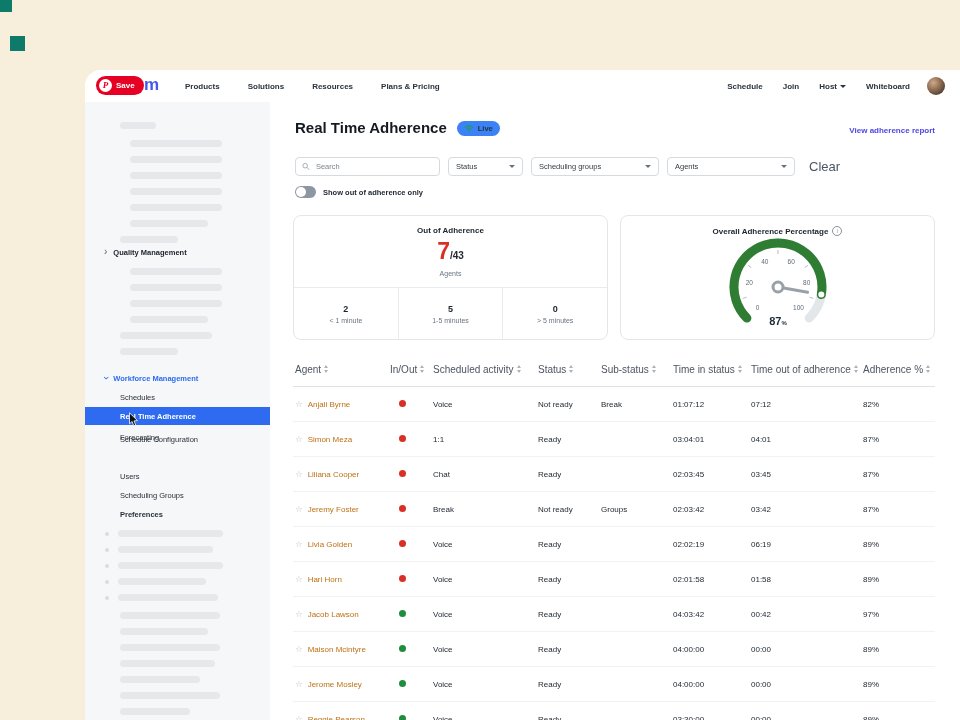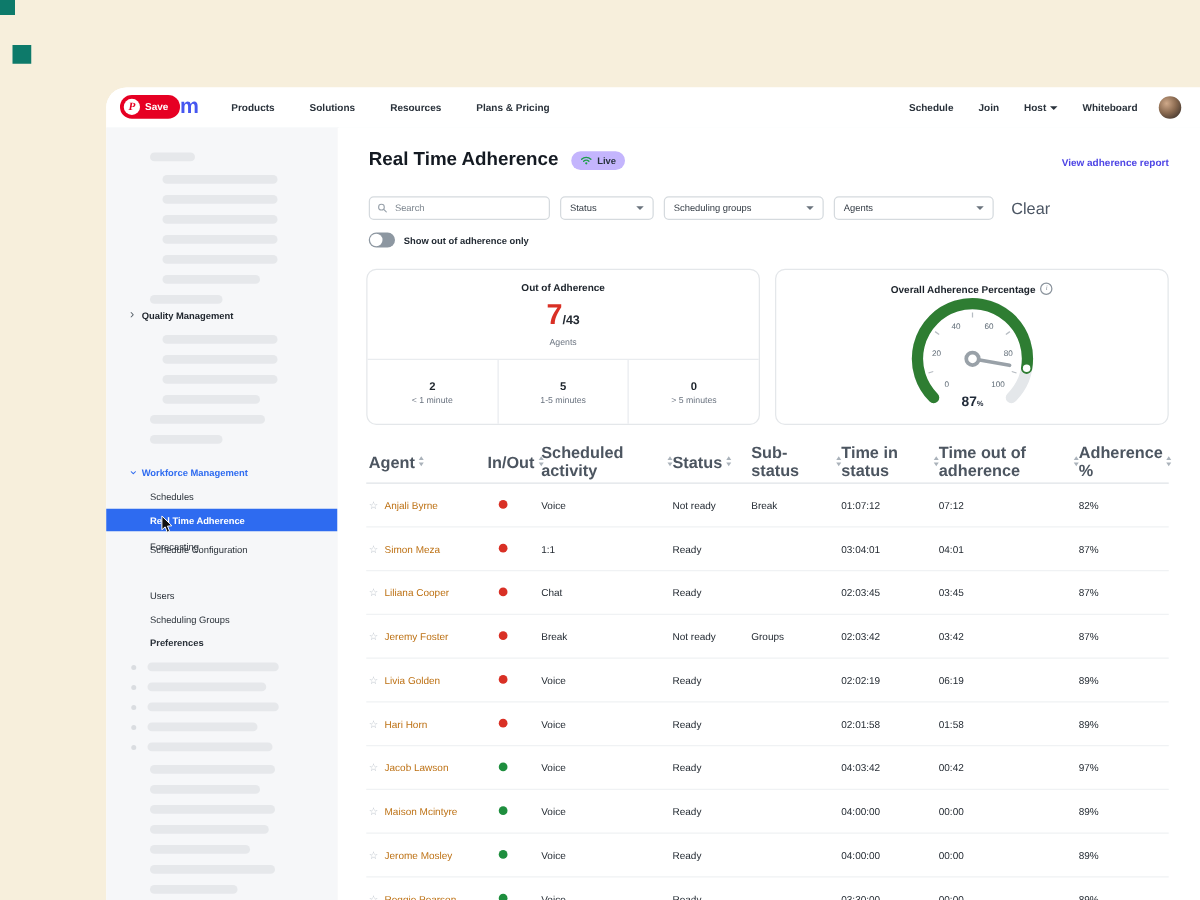--- a/index.html
+++ b/index.html
@@ -29,21 +29,21 @@
   .side-section{position:absolute;left:19px;display:flex;align-items:center;gap:6px;font-size:7.5px;font-weight:700;color:#20262e;height:14px;}
   .side-section .chev{color:#59626b;font-size:10px;line-height:1;font-weight:400;}
   .side-section.blue{color:#2e6bf0;}
   .side-section.blue .chev{color:#2e6bf0;display:inline-block;transform:rotate(90deg);}
   .side-item{position:absolute;left:0;width:185px;height:19px;display:flex;align-items:center;padding-left:35px;box-sizing:border-box;font-size:7.5px;font-weight:500;color:#2a3139;cursor:pointer;}
   .side-item.selected{background:#2e6bf0;color:#fff;height:18px;font-weight:600;}
   
   .main{position:absolute;left:185px;top:32px;width:690px;height:618px;overflow:hidden;background:#fff;}
   .title-row{position:absolute;left:25px;top:17px;display:flex;align-items:center;gap:10px;}
   .title-row h1{margin:0;font-size:15px;font-weight:700;color:#141a22;line-height:18px;}
-  .live-badge{background:#c4b5fd;border-radius:8px;height:15px;padding:0 7px;display:flex;gap:4px;align-items:center;font-size:7.5px;font-weight:700;color:#26313c;}
+  .live-badge{background:#3b82f6;border-radius:8px;height:15px;padding:0 7px;display:flex;gap:4px;align-items:center;font-size:7.5px;font-weight:700;color:#26313c;}
   .report-link{position:absolute;right:25px;top:24px;font-size:8px;font-weight:600;color:#4f46e5;text-decoration:none;cursor:pointer;}
   .filters{position:absolute;left:25px;top:55px;display:flex;gap:8px;align-items:center;}
   .search-box{width:145px;height:19px;border:1px solid #d5dade;border-radius:4px;display:flex;align-items:center;gap:4px;padding:0 6px;background:#fff;box-sizing:border-box;}
   .search-box input{border:none;outline:none;font-size:7.5px;width:100%;font-family:"Liberation Sans",sans-serif;color:#2a3139;background:transparent;}
   .search-box input::placeholder{color:#7b848d;}
   .select{height:19px;border:1px solid #d5dade;border-radius:4px;display:flex;align-items:center;justify-content:space-between;padding:0 7px;font-size:7.5px;color:#333b44;background:#fff;box-sizing:border-box;cursor:pointer;}
   .sel-status{width:75px;} .sel-wide{width:128px;}
   .clear{font-size:13px;color:#4b5563;margin-left:6px;cursor:pointer;}
   .toggle-row{position:absolute;left:25px;top:84px;display:flex;gap:7px;align-items:center;font-size:7.5px;font-weight:600;color:#222a33;}
   .toggle{position:relative;width:21px;height:12px;border-radius:6px;background:#8d97a1;display:inline-block;cursor:pointer;}
@@ -61,21 +61,21 @@
   .bucket{flex:1;display:flex;flex-direction:column;align-items:center;justify-content:center;gap:3px;}
   .bucket + .bucket{border-left:1px solid #e9ecef;}
   .b-val{font-size:9px;font-weight:700;color:#1c232b;}
   .b-label{font-size:7px;color:#6b7480;}
   .card-title-row{margin-top:10px;display:flex;justify-content:center;align-items:center;gap:4px;}
   .info-icon{width:8px;height:8px;border:1px solid #8a939c;border-radius:50%;font-size:5.5px;line-height:8px;color:#8a939c;font-family:"Liberation Serif",serif;font-style:italic;display:inline-block;text-align:center;}
   .gauge{display:block;margin:1px auto 0;}
   
   .table{position:absolute;left:23px;top:250px;width:642px;}
   .t-head,.t-row{display:grid;grid-template-columns:97px 43px 105px 63px 72px 78px 112px 72px;align-items:center;height:34px;}
-  .t-head{border-bottom:1px solid #dfe3e7;font-size:13px;font-weight:700;color:#4c5560;}
+  .t-head{border-bottom:1px solid #dfe3e7;font-size:10px;font-weight:400;color:#4c5560;}
   .h-cell{display:flex;align-items:center;gap:3px;}
   .h-cell:first-child{padding-left:2px;}
   .sort{display:inline-flex;flex-direction:column;gap:1.5px;}
   .tri-up{width:0;height:0;border-left:2.5px solid transparent;border-right:2.5px solid transparent;border-bottom:3px solid #aab2ba;}
   .tri-down{width:0;height:0;border-left:2.5px solid transparent;border-right:2.5px solid transparent;border-top:3px solid #aab2ba;}
   .t-row{border-bottom:1px solid #f0f2f4;font-size:8px;color:#242b33;}
   .agent-cell{display:flex;align-items:center;gap:5px;padding-left:2px;}
   .star{color:#bcc3cb;font-size:8.5px;cursor:pointer;}
   .agent-name{color:#bd7114;cursor:pointer;}
   .inout-cell{padding-left:9px;}

